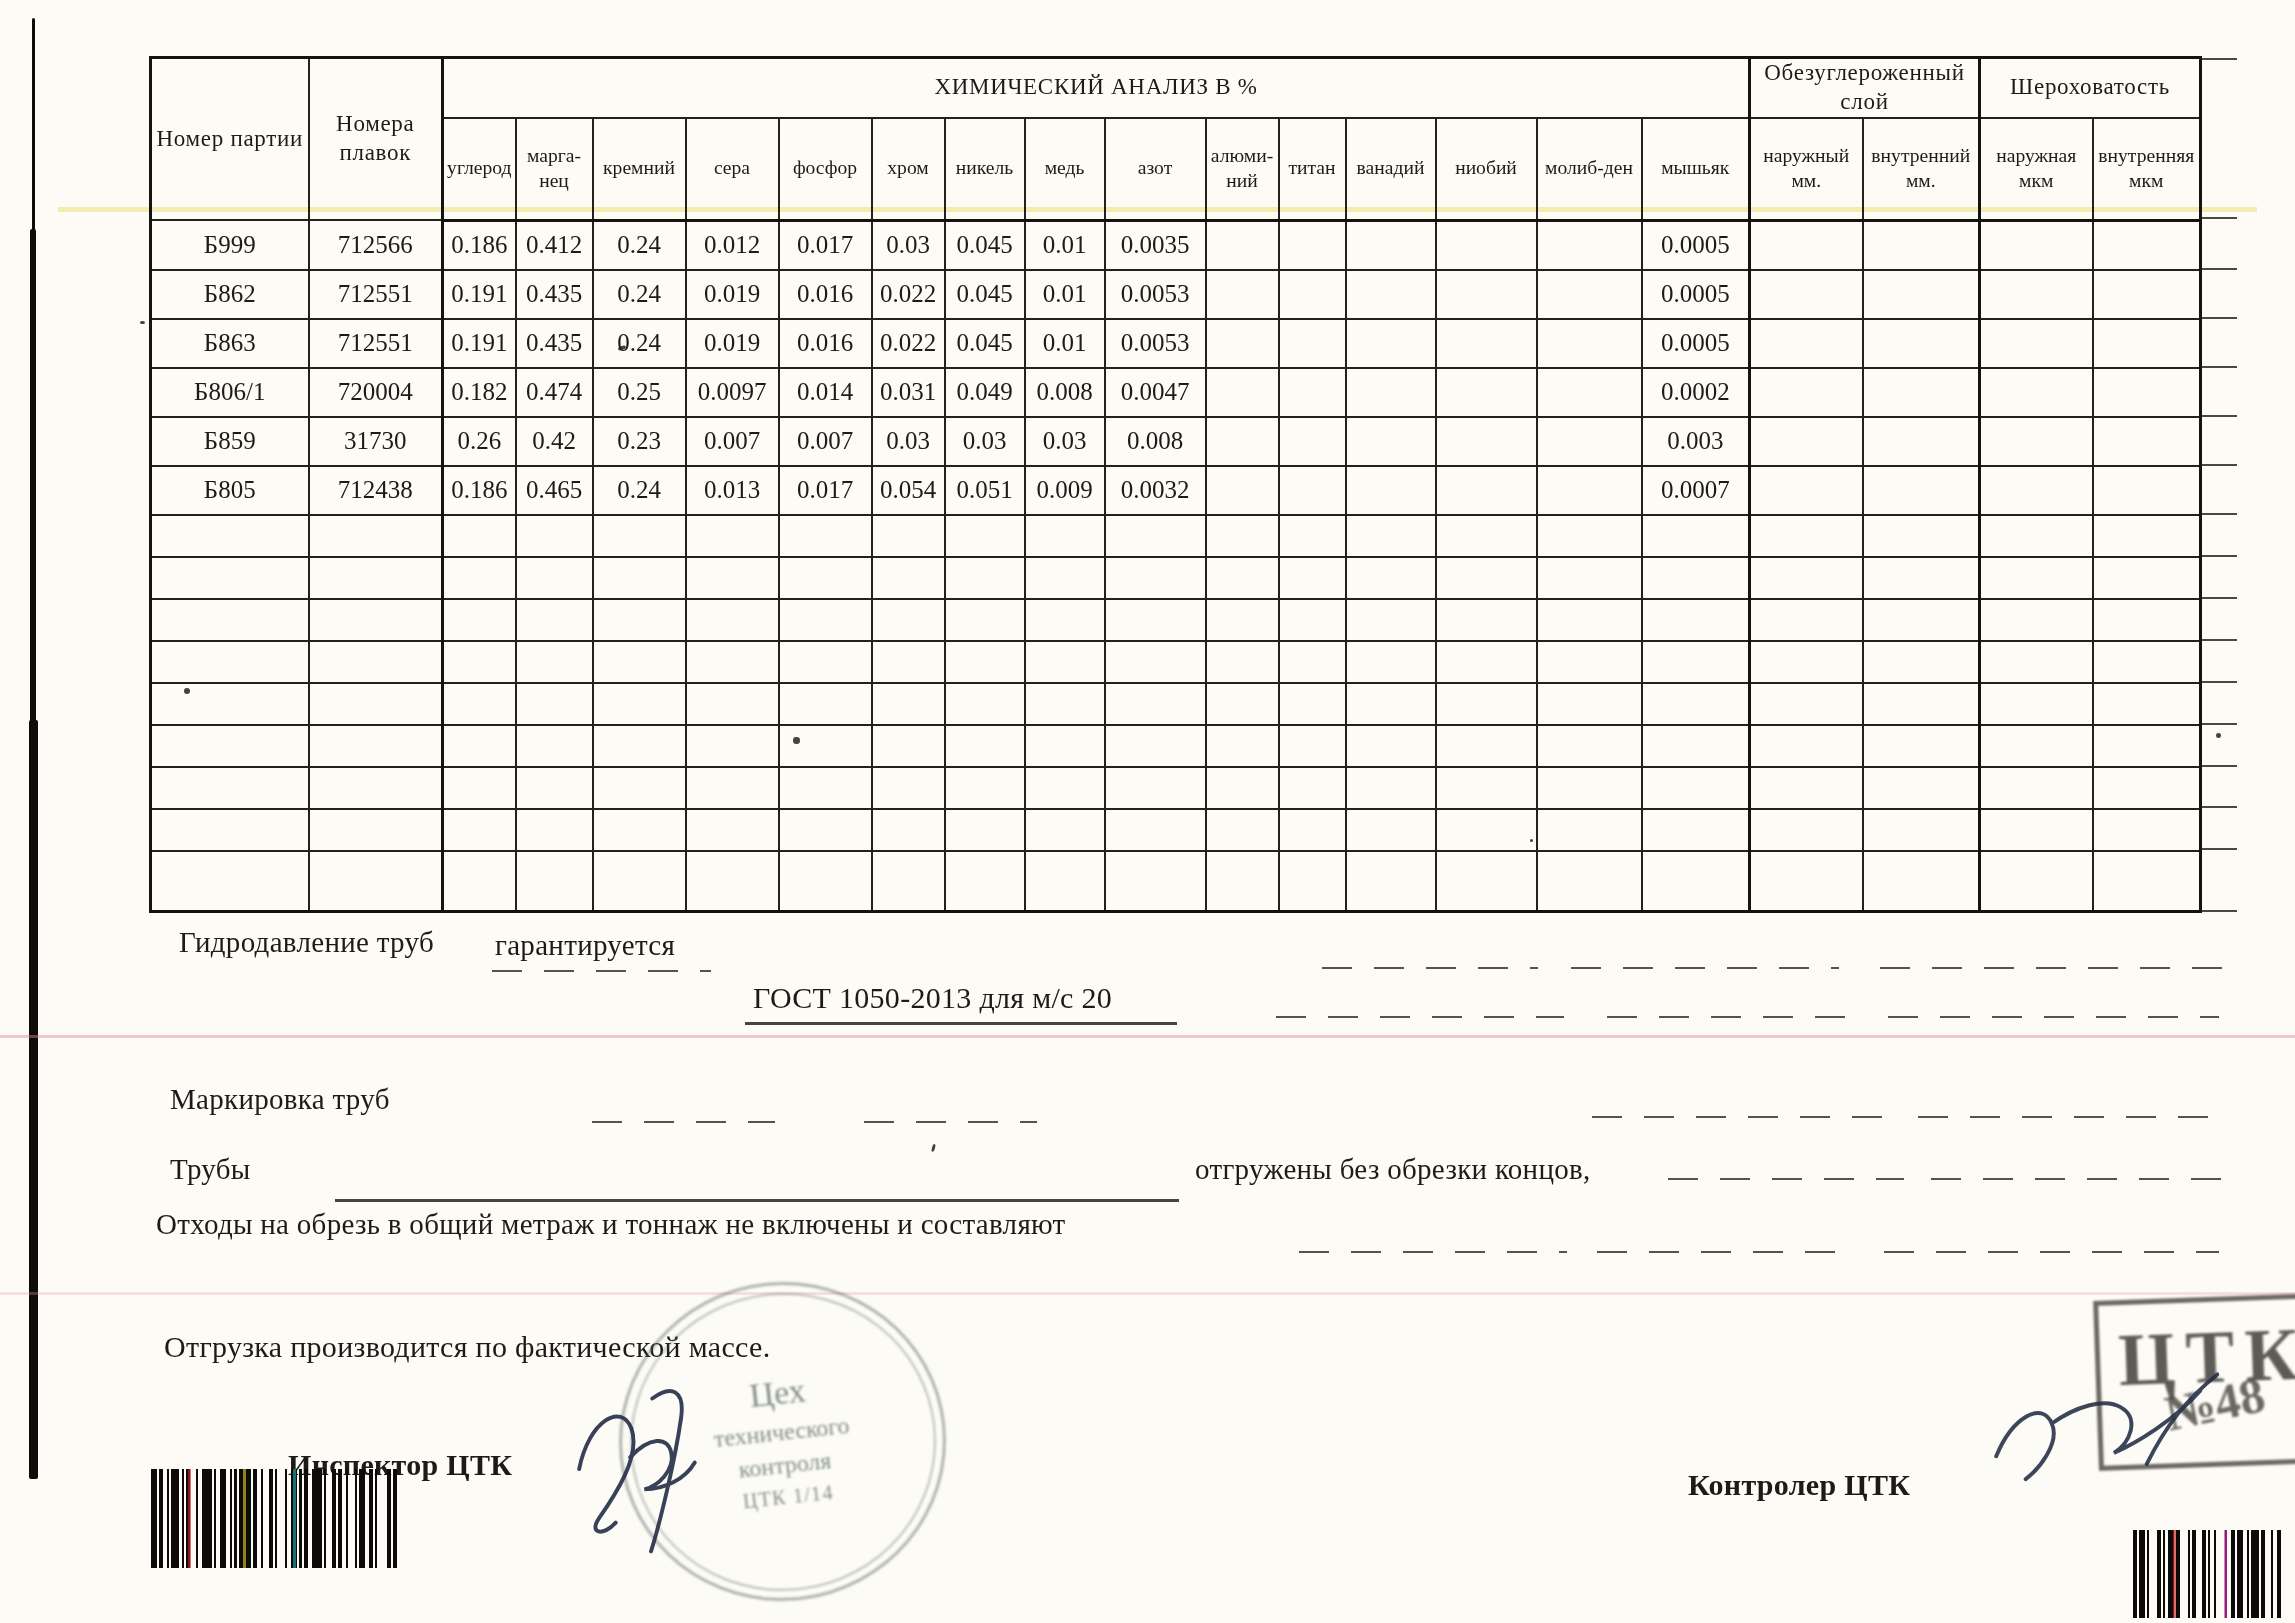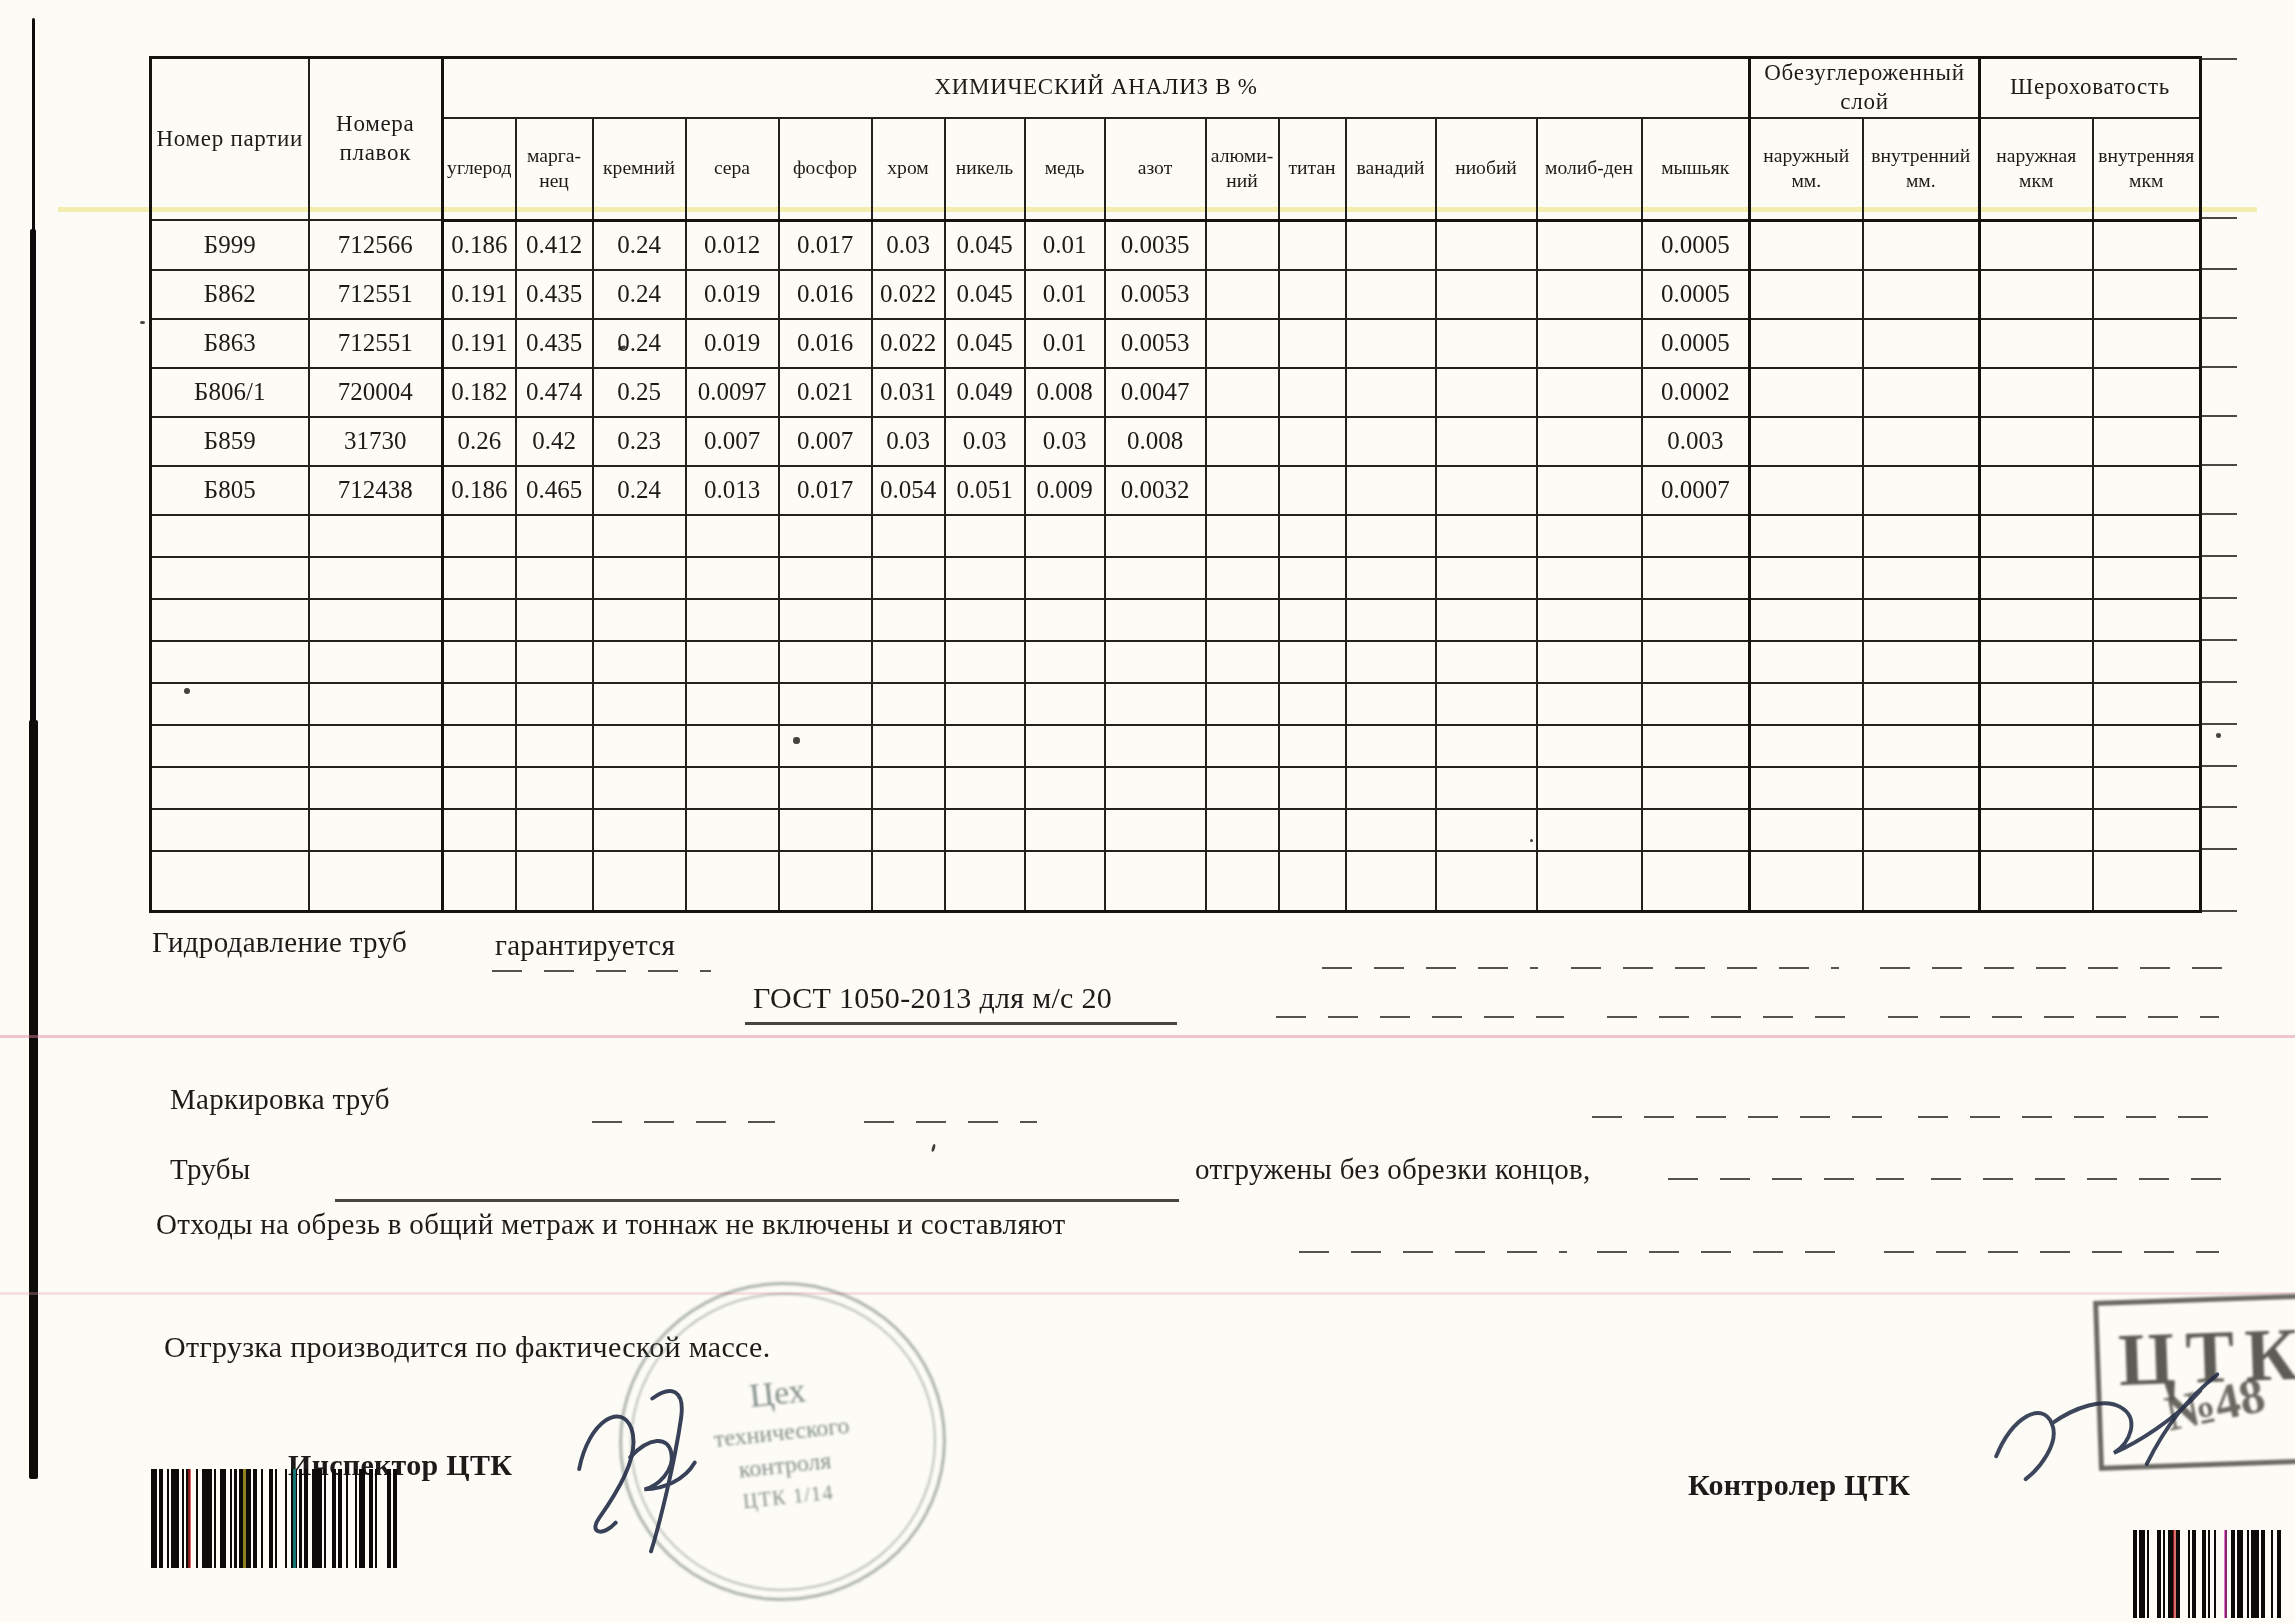--- a/index.html
+++ b/index.html
@@ -200,21 +200,21 @@
           <td class="secL"></td>
           <td></td>
         </tr>
         <tr class="data">
           <td>Б806/1</td>
           <td>720004</td>
           <td class="secL">0.182</td>
           <td>0.474</td>
           <td>0.25</td>
           <td>0.0097</td>
-          <td>0.021</td>
+          <td>0.014</td>
           <td>0.031</td>
           <td>0.049</td>
           <td>0.008</td>
           <td>0.0047</td>
           <td></td>
           <td></td>
           <td></td>
           <td></td>
           <td></td>
           <td>0.0002</td>
@@ -491,21 +491,21 @@
       <div class="stub" style="left: 2201px; top: 597px;"></div>
       <div class="stub" style="left: 2201px; top: 639px;"></div>
       <div class="stub" style="left: 2201px; top: 681px;"></div>
       <div class="stub" style="left: 2201px; top: 723px;"></div>
       <div class="stub" style="left: 2201px; top: 765px;"></div>
       <div class="stub" style="left: 2201px; top: 806px;"></div>
       <div class="stub" style="left: 2201px; top: 848px;"></div>
       <div class="stub" style="left: 2201px; top: 910px;"></div>
     </div>
 
-  <div class="t" style="left:152px;top:926px;text-align:right;">Гидродавление труб</div>
+  <div class="t" style="left:179px;top:926px;text-align:right;">Гидродавление труб</div>
   <div class="t" style="left:495px;top:929px;">гарантируется</div>
   <div class="drule" style="left:492px;top:970px;width:219px;"></div>
   <div class="drule" style="left:1322px;top:967px;width:216px;"></div>
   <div class="drule" style="left:1571px;top:967px;width:268px;"></div>
   <div class="drule" style="left:1880px;top:967px;width:357px;"></div>
 
   <div class="t big" style="left:753px;top:981px;">ГОСТ 1050-2013 для м/с 20</div>
   <div class="srule" style="left:745px;top:1022px;width:432px;"></div>
   <div class="drule" style="left:1276px;top:1016px;width:288px;"></div>
   <div class="drule" style="left:1607px;top:1016px;width:242px;"></div>

